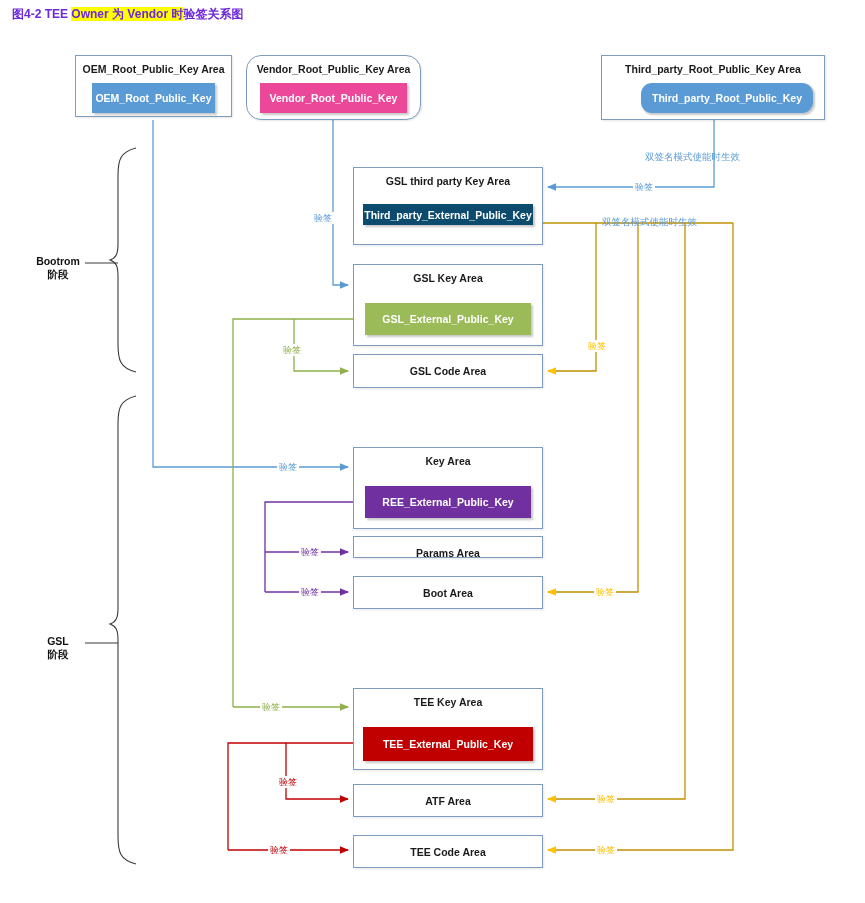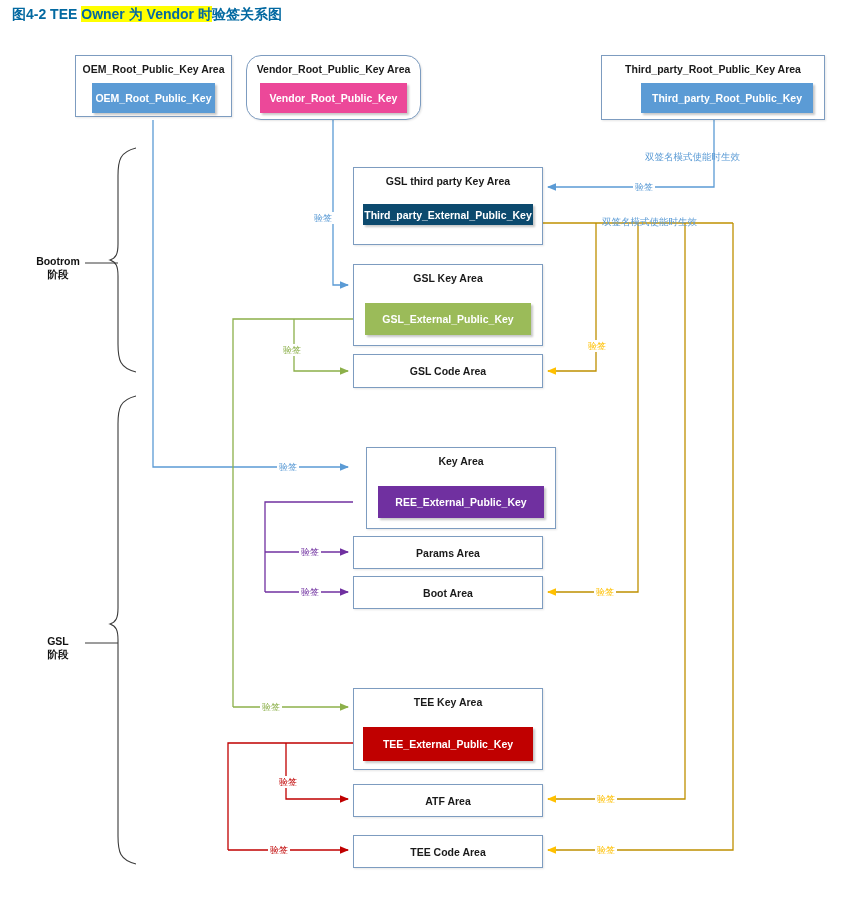--- a/index.html
+++ b/index.html
@@ -2,21 +2,21 @@
 <html><head>
 <meta charset="utf-8">
 <style>
   html,body{margin:0;padding:0;background:#ffffff;}
   body{width:865px;height:903px;position:relative;
        font-family:"Liberation Sans","DejaVu Sans",sans-serif;
        -webkit-font-smoothing:antialiased;}
 
   #diagram-title{
     position:absolute; left:12px; top:6px;
-    font-size:14px; font-weight:bold; color:#0369a1;
+    font-size:12px; font-weight:bold; color:#6d28d9;
     white-space:nowrap; letter-spacing:0px;
   }
   #diagram-title .hl{ background:#FFFF00; }
 
   
   #wires{position:absolute;left:0;top:0;width:865px;height:903px;}
 
   
   .area-box{
     position:absolute;
@@ -120,43 +120,43 @@
   <div class="key-chip" style="left:16px; right:16px; top:27px; height:30px; background:#5B9BD5;">OEM_Root_Public_Key</div>
 </div>
 
 <div class="area-box" style="left:246px; top:55px; width:175px; height:65px;border-radius:15px;">
   <div class="area-title">Vendor_Root_Public_Key Area</div>
   <div class="key-chip" style="left:13px; right:13px; top:27px; height:30px; background:#ec4899;">Vendor_Root_Public_Key</div>
 </div>
 
 <div class="area-box" style="left:601px; top:55px; width:224px; height:65px;">
   <div class="area-title">Third_party_Root_Public_Key Area</div>
-  <div class="key-chip" style="left:39px; right:11px; top:27px; height:30px; background:#5B9BD5;">Third_party_Root_Public_Key</div>
+  <div class="key-chip" style="left:39px; right:11px; top:27px; height:30px; background:#5B9BD5;border-radius:11px;">Third_party_Root_Public_Key</div>
 </div>
 
 <div class="area-box" style="left:353px; top:167px; width:190px; height:78px;">
   <div class="area-title">GSL third party Key Area</div>
   <div class="key-chip" style="left:9px; right:9px; top:36px; height:21px; background:#0c4a6e;">Third_party_External_Public_Key</div>
 </div>
 
 <div class="area-box" style="left:353px; top:264px; width:190px; height:82px;padding-left:14px;">
   <div class="area-title">GSL Key Area</div>
   <div class="key-chip" style="left:11px; right:11px; top:38px; height:32px; background:#9BBB59;">GSL_External_Public_Key</div>
 </div>
 
 <div class="area-box" style="left:353px; top:354px; width:190px; height:34px;">
   <div class="area-title" style="top:10px;">GSL Code Area</div>
 </div>
 
-<div class="area-box" style="left:366px; top:447px; width:190px; height:82px;">
+<div class="area-box" style="left:353px; top:447px; width:190px; height:82px;">
   <div class="area-title">Key Area</div>
   <div class="key-chip" style="left:11px; right:11px; top:38px; height:32px; background:#7030A0;">REE_External_Public_Key</div>
 </div>
 
-<div class="area-box" style="left:353px; top:536px; width:190px; height:33px;">
+<div class="area-box" style="left:353px; top:536px; width:190px; height:22px;">
   <div class="area-title" style="top:10px;">Params Area</div>
 </div>
 
 <div class="area-box" style="left:353px; top:576px; width:190px; height:33px;">
   <div class="area-title" style="top:10px;">Boot Area</div>
 </div>
 
 <div class="area-box" style="left:353px; top:688px; width:190px; height:82px;">
   <div class="area-title">TEE  Key Area</div>
   <div class="key-chip" style="left:9px; right:9px; top:38px; height:34px; background:#C00000;">TEE_External_Public_Key</div>

